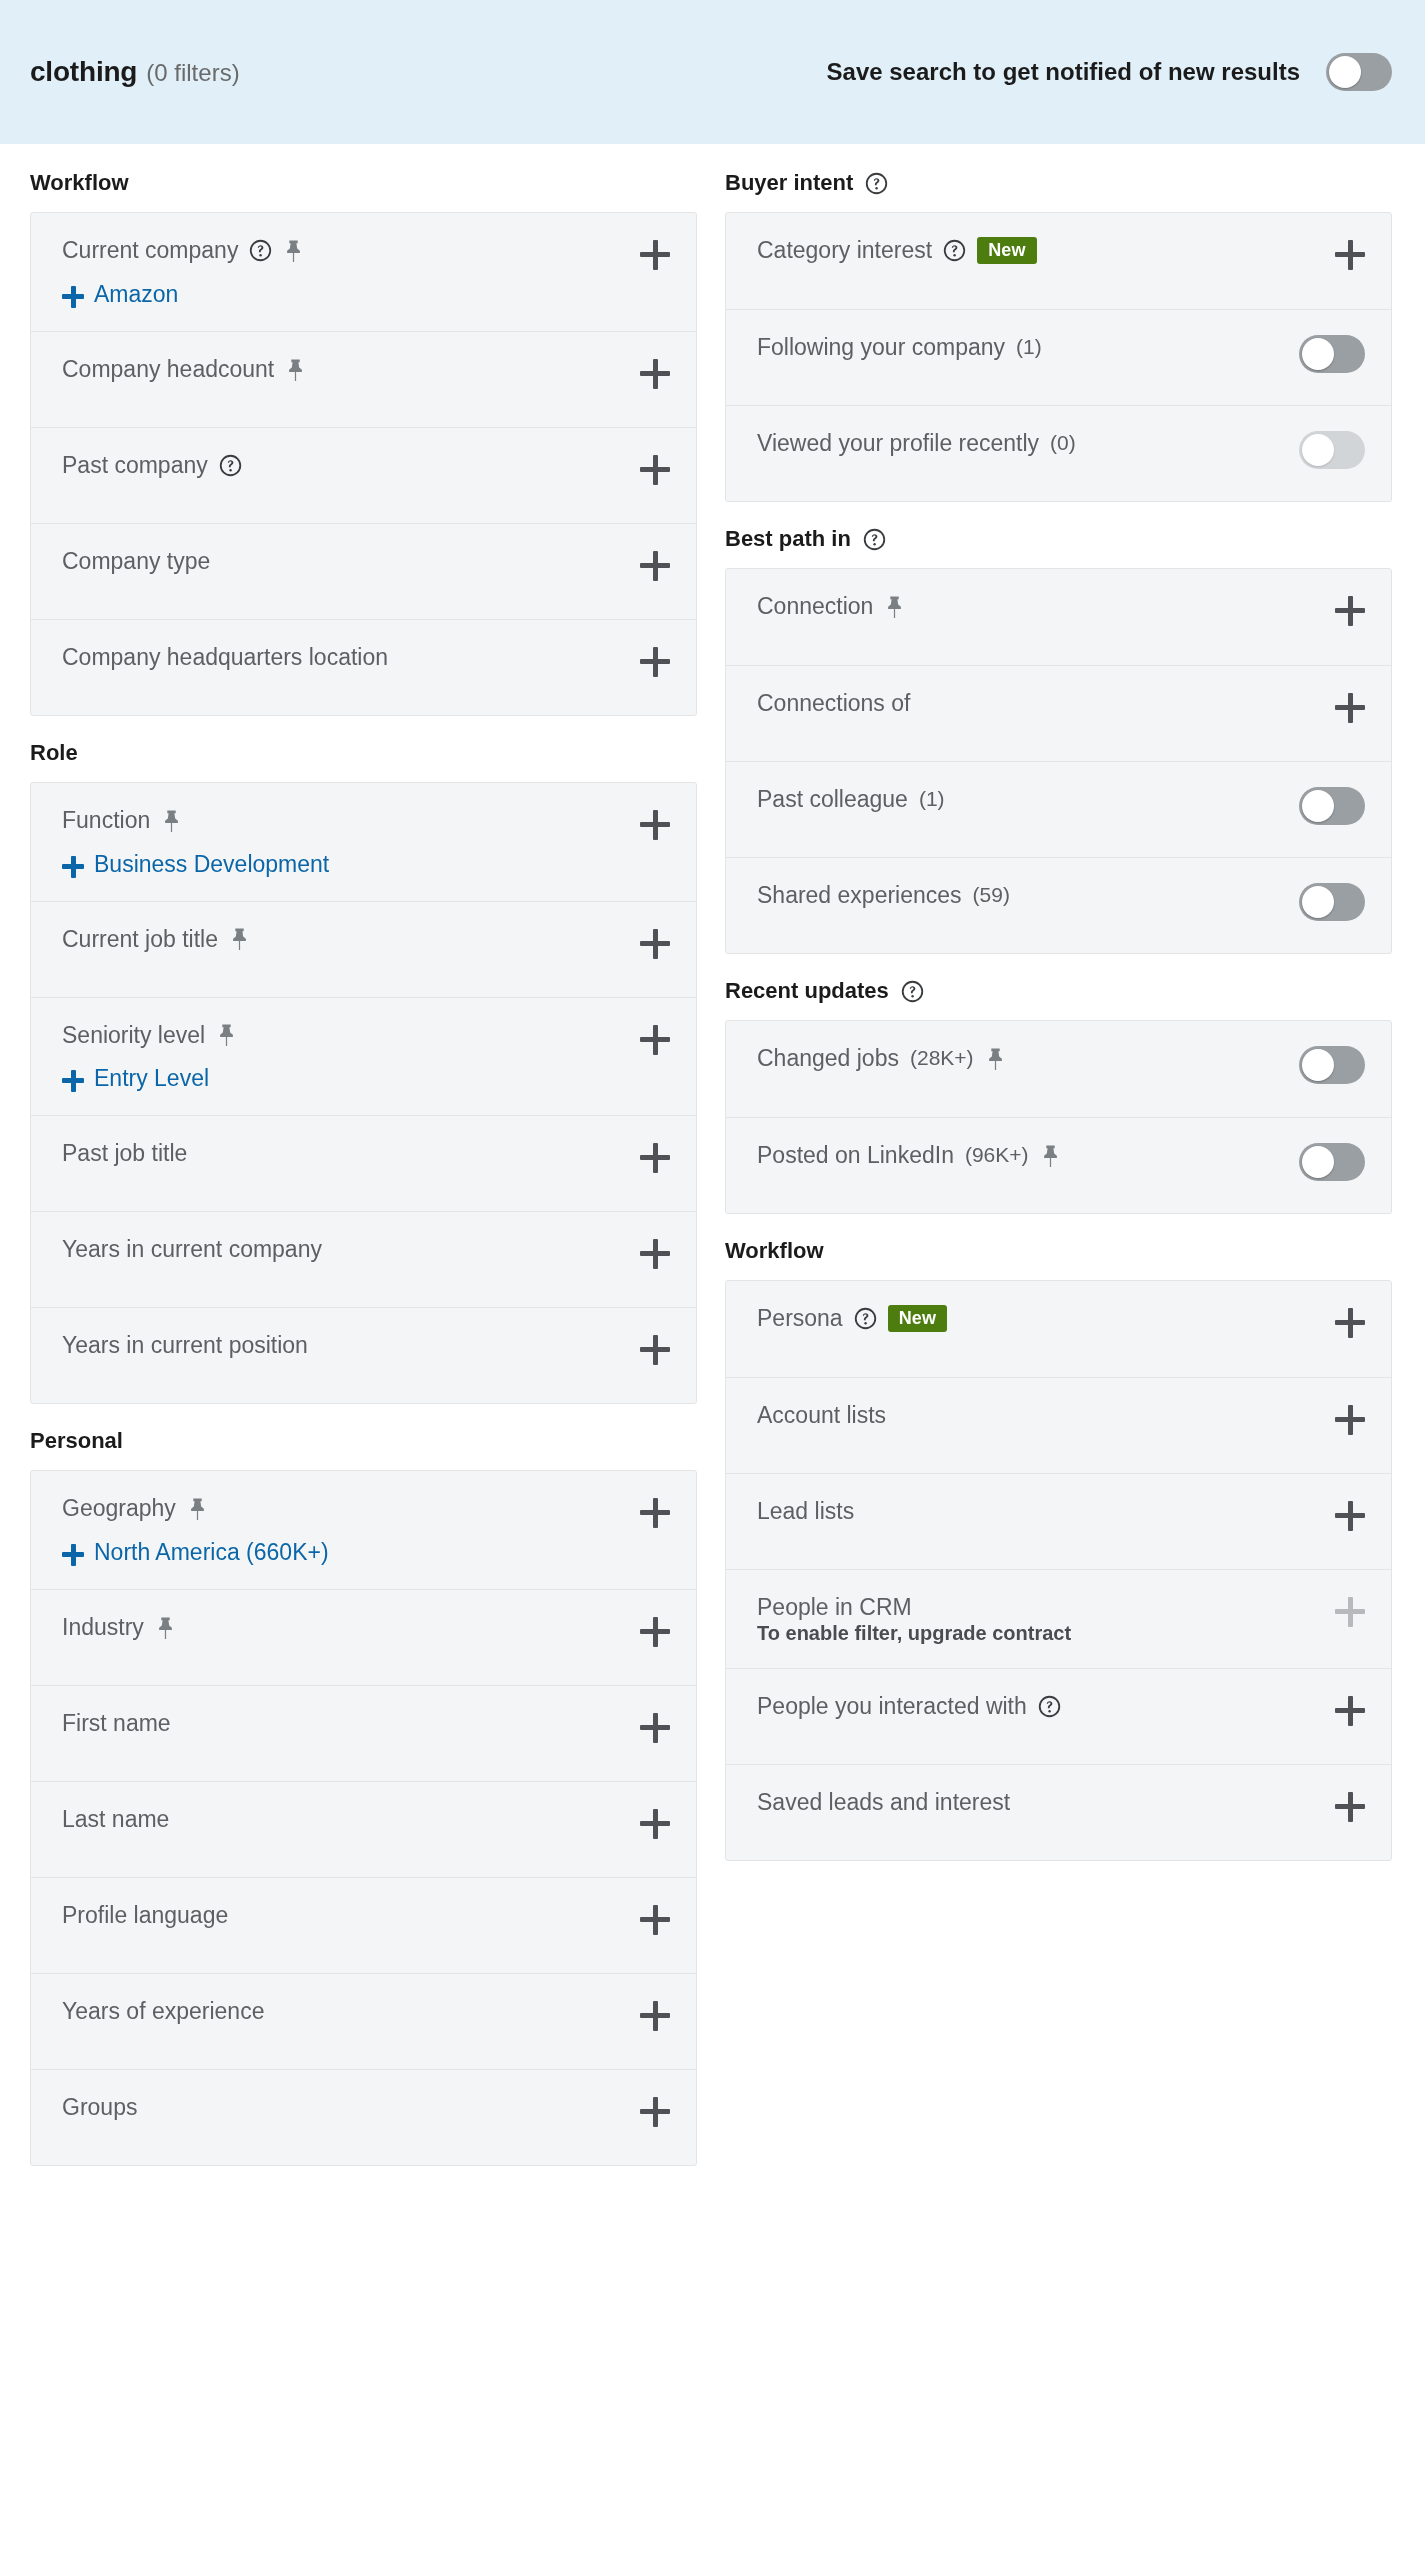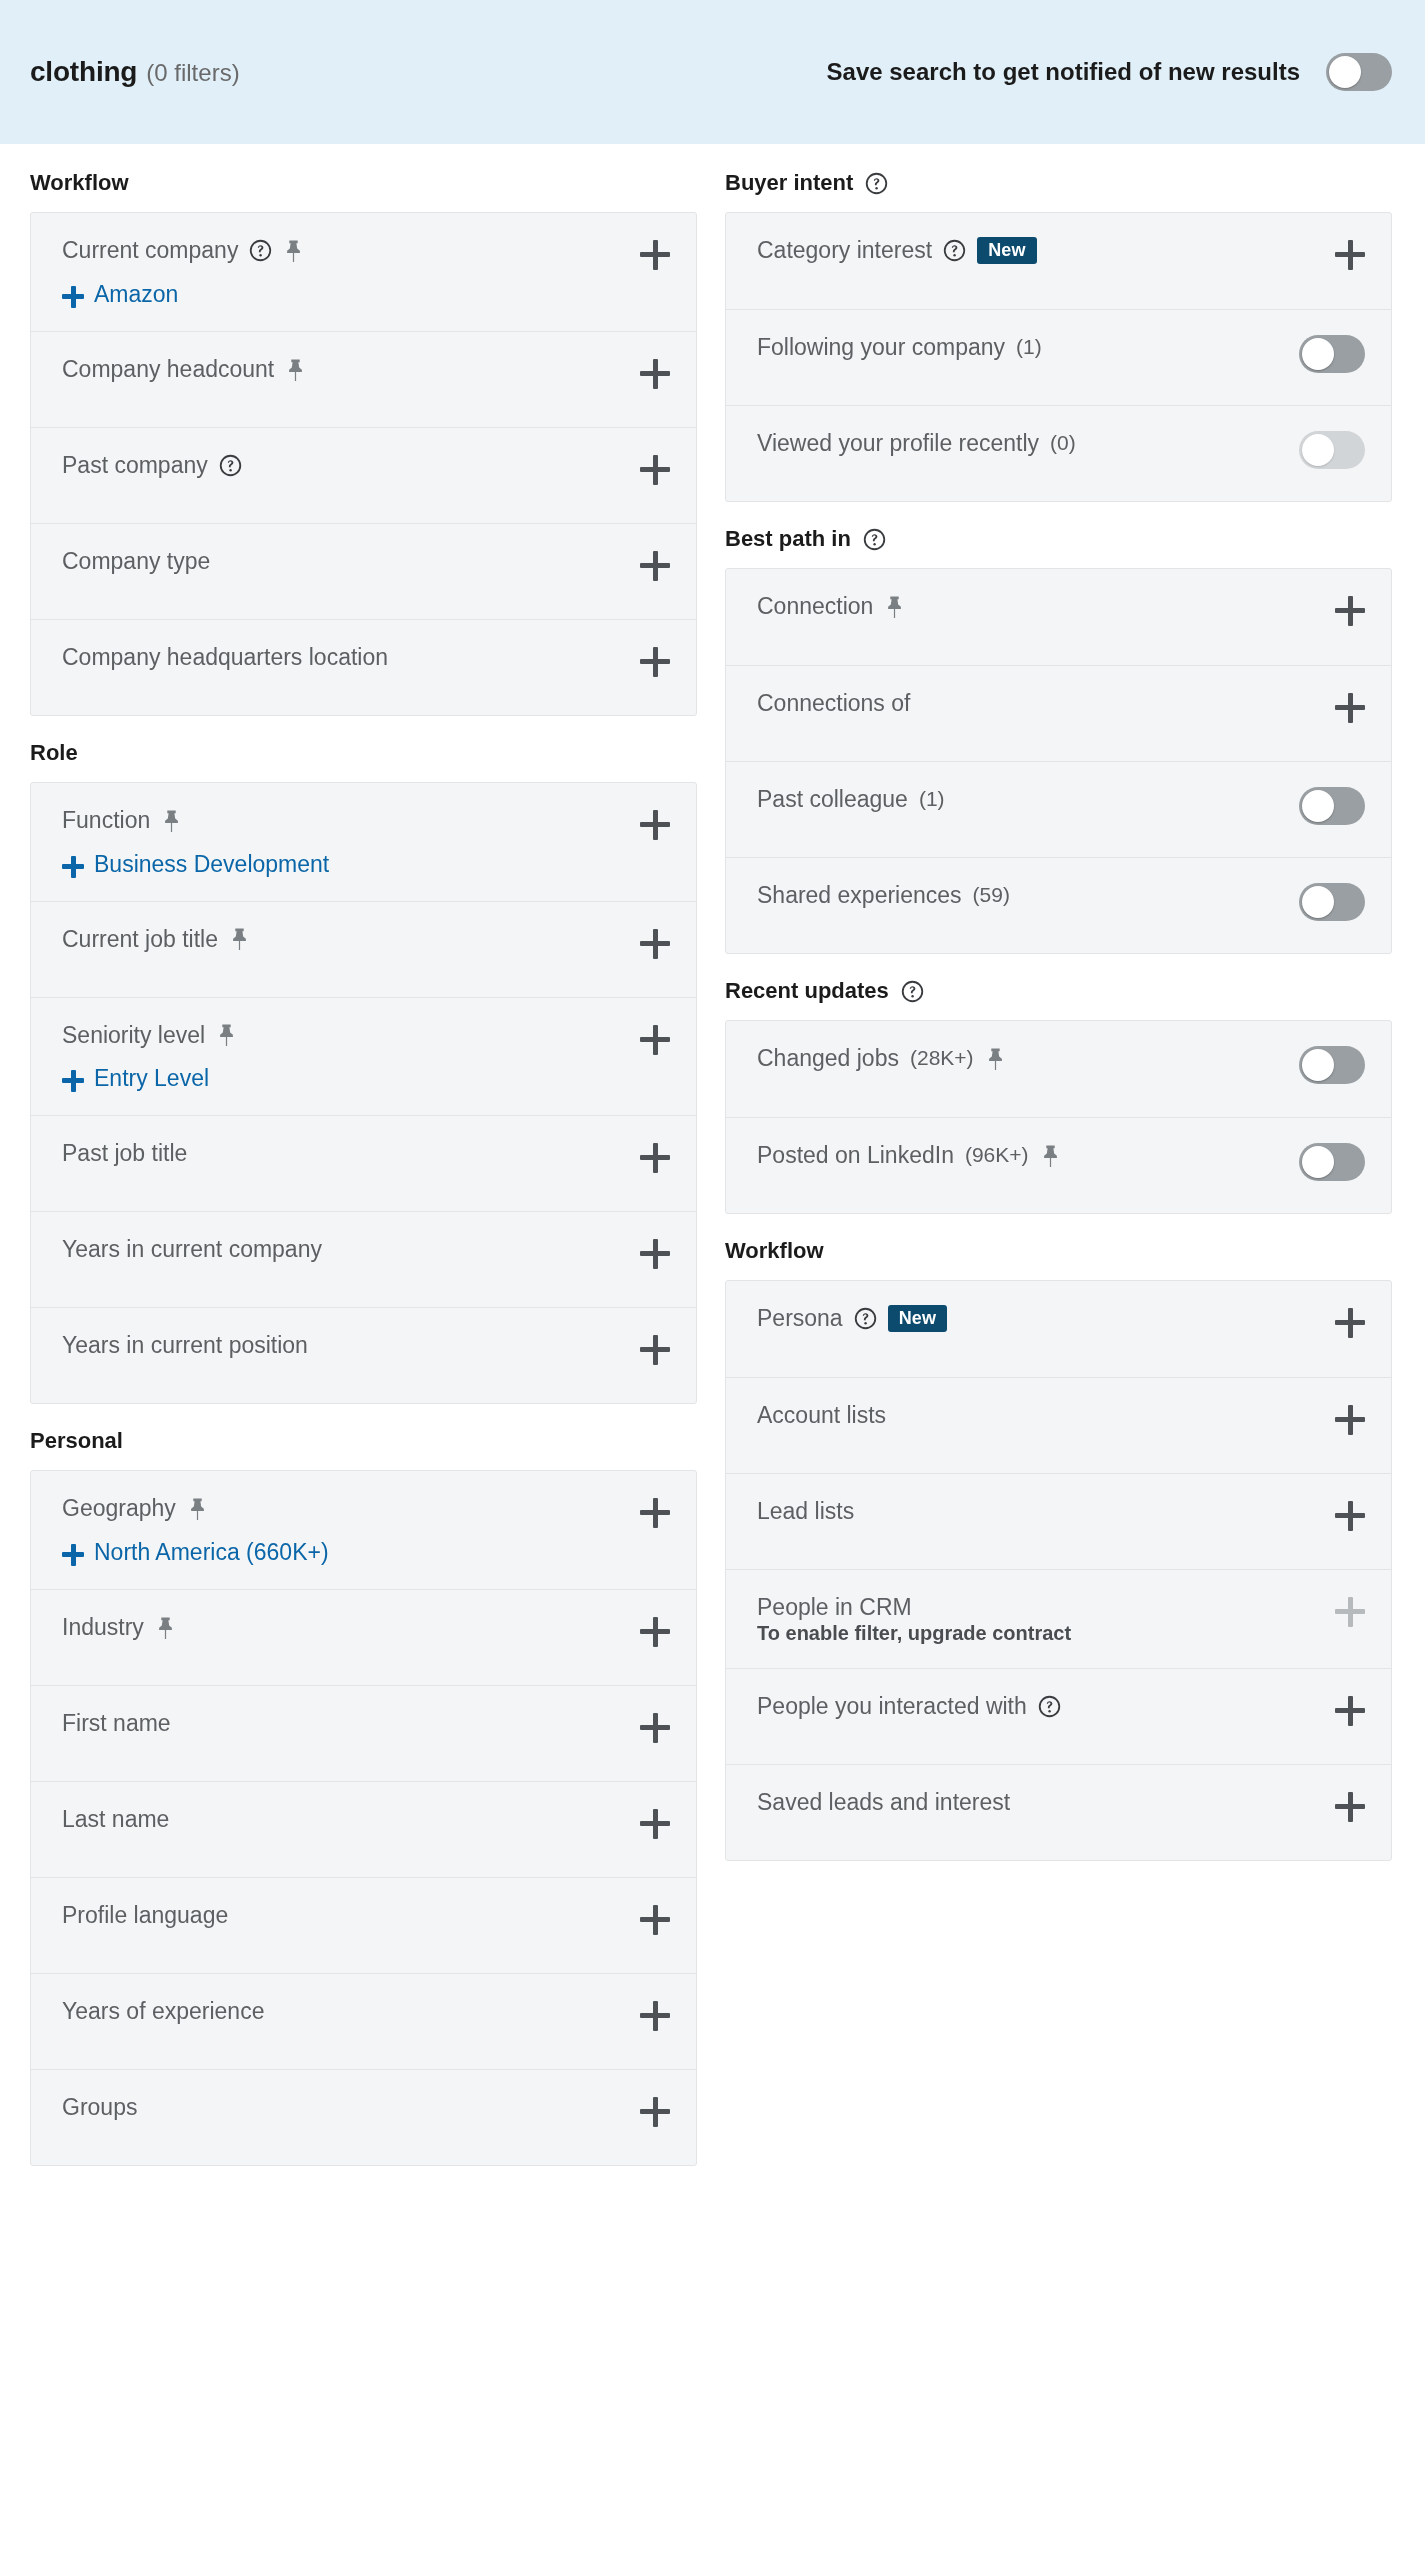--- a/index.html
+++ b/index.html
@@ -193,21 +193,21 @@
   .help-icon svg { display: block; }
 
   .pin-icon {
     width: 21px; height: 23px;
     flex: 0 0 auto;
     display: inline-block;
   }
   .pin-icon svg { display: block; }
 
   .badge-new {
-    background: #0c4a6e;
+    background: #4d7c0f;
     color: #ffffff;
     font-size: 18px;
     font-weight: bold;
     padding: 4px 11px 5px 11px;
     border-radius: 3px;
     line-height: 1;
     letter-spacing: 0.2px;
   }
 
   .toggle-wrap { margin-top: 2px; }

